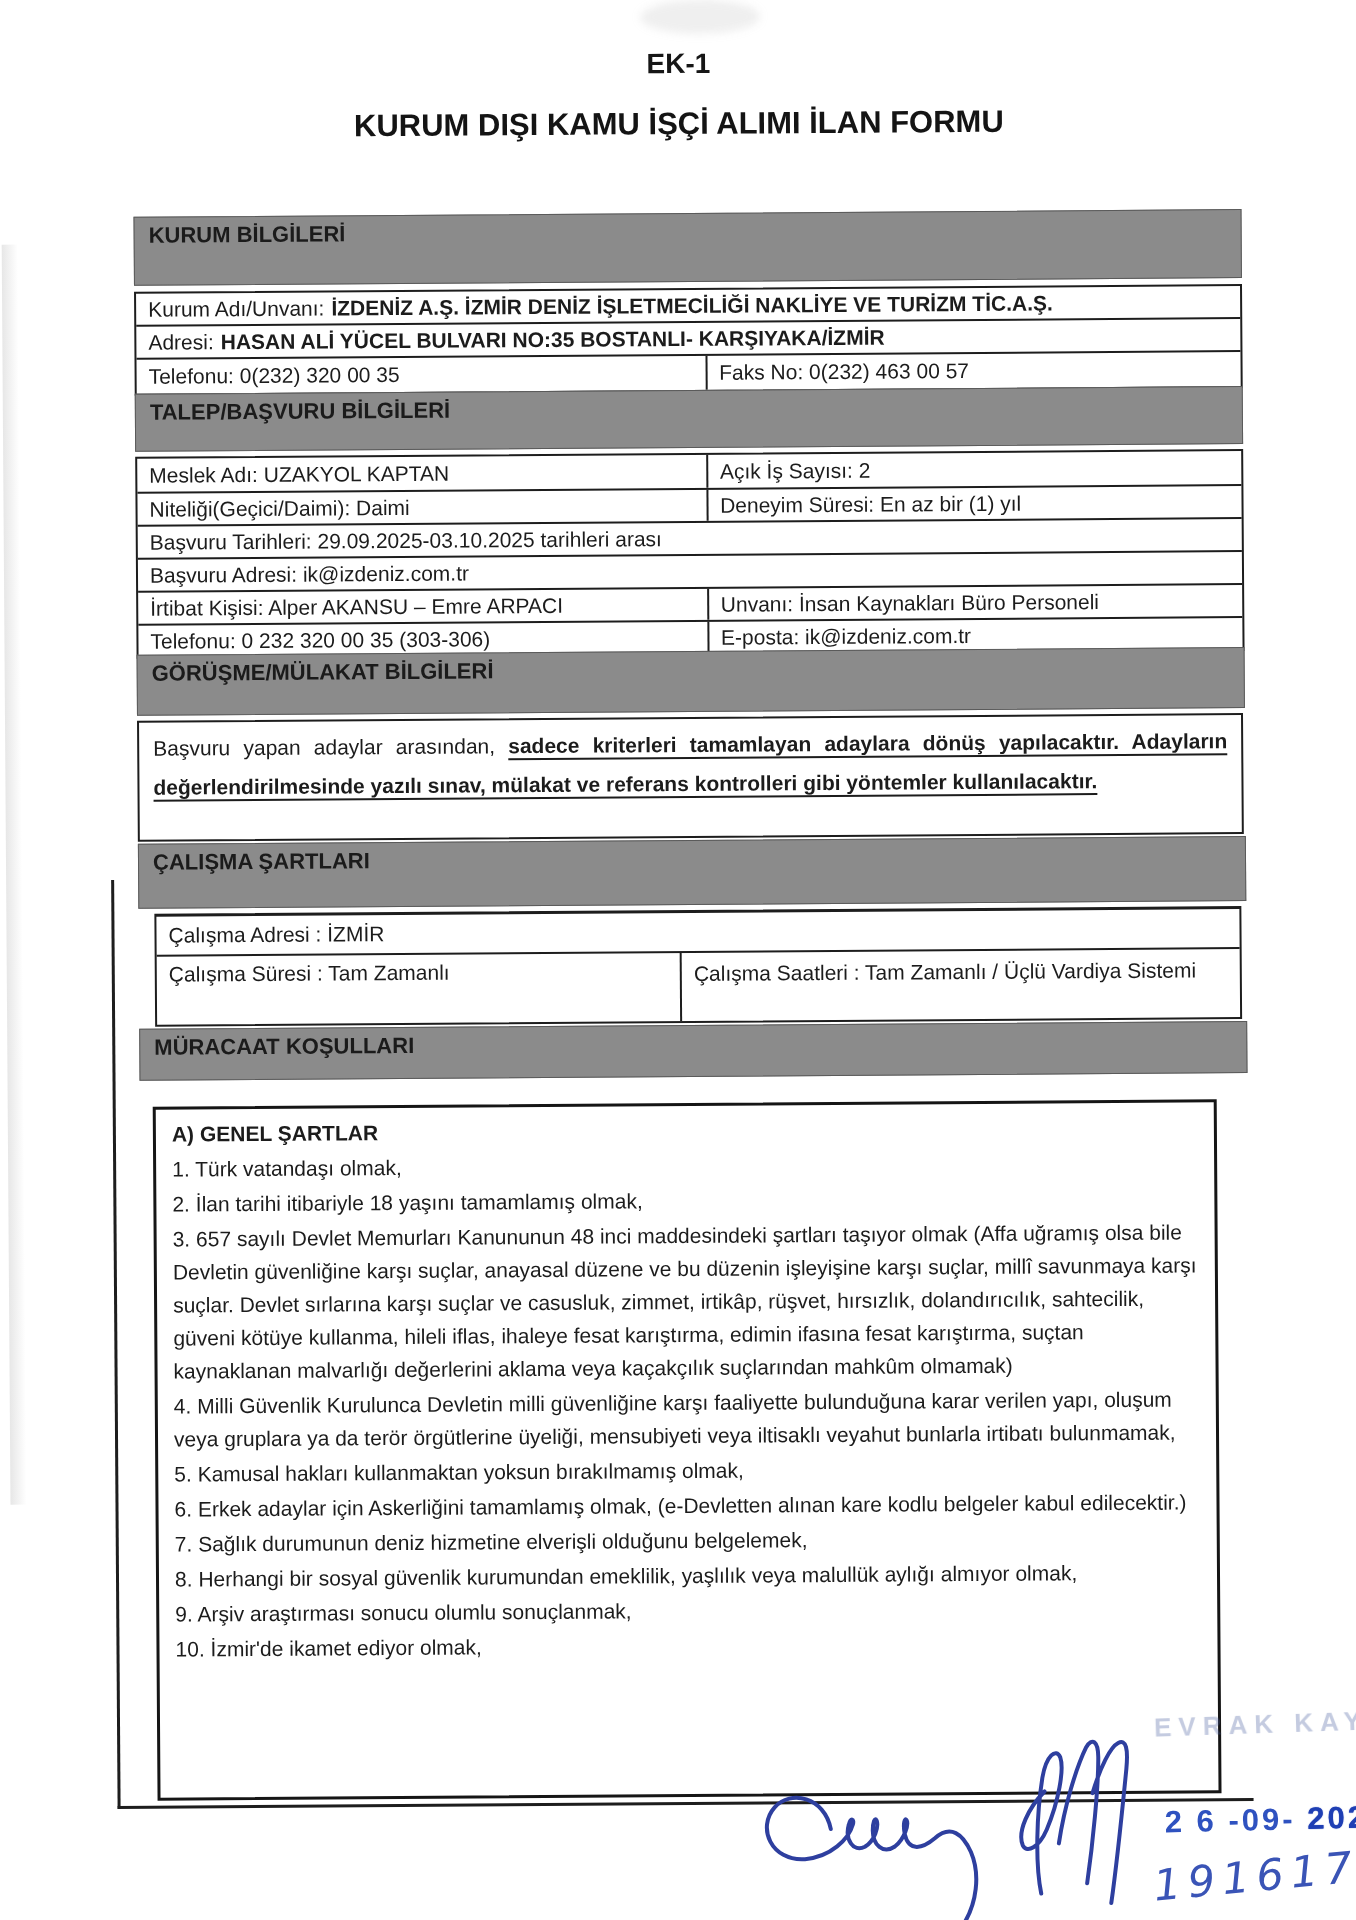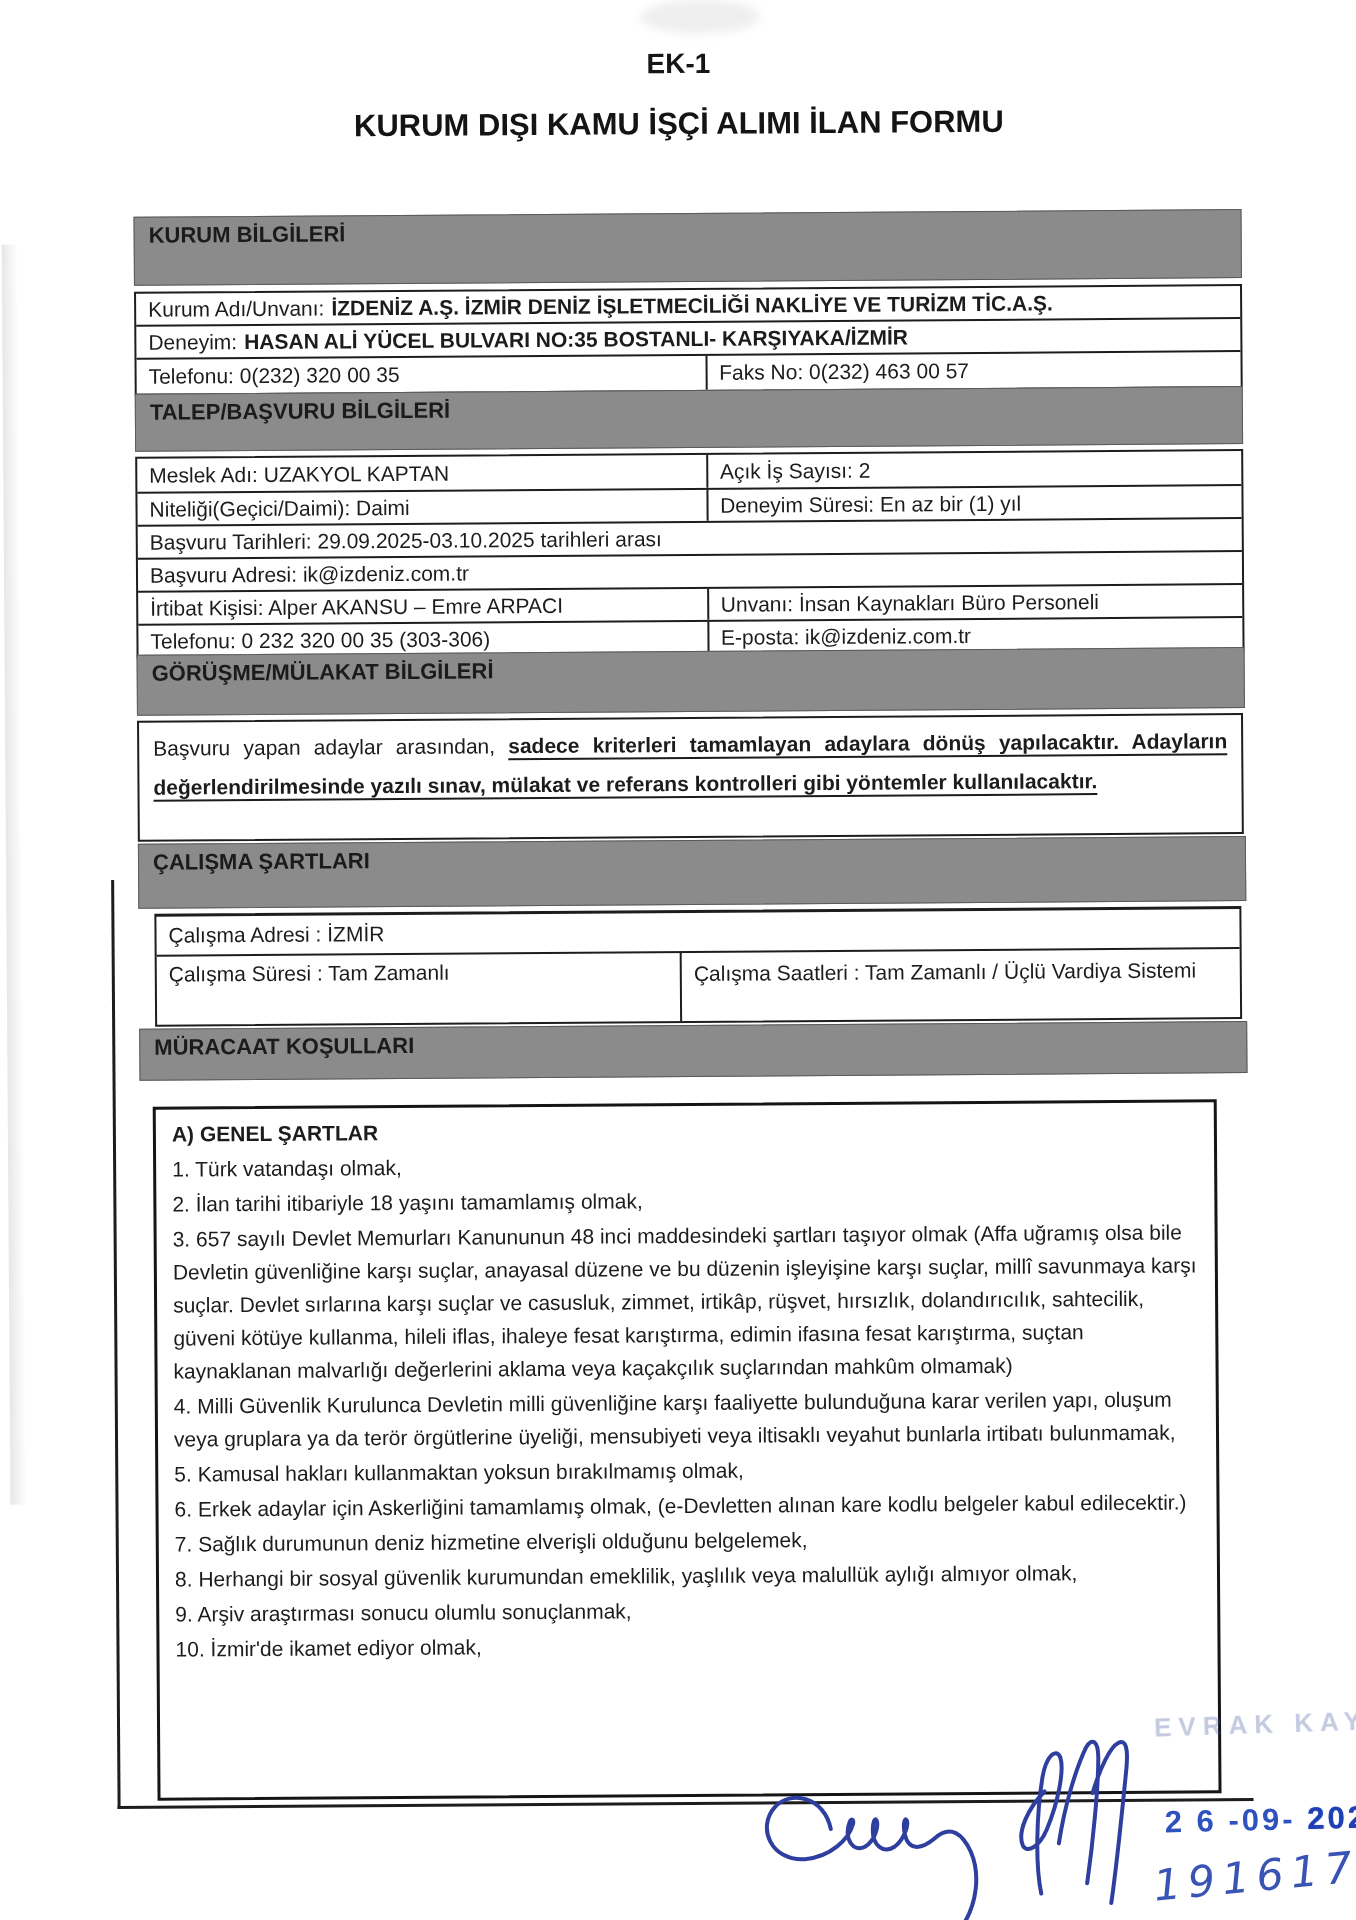--- a/index.html
+++ b/index.html
@@ -70,21 +70,21 @@
 
   <div class="abs tbl" style="left:132px;top:288px;width:1108px;">
     <div class="row" style="height:31px;">
       <div class="cell" style="width:100%;">
         <span class="lbl">Kurum Adı/Unvanı:</span>
         <span class="bold">İZDENİZ A.Ş. İZMİR DENİZ İŞLETMECİLİĞİ NAKLİYE VE TURİZM TİC.A.Ş.</span>
       </div>
     </div>
     <div class="row" style="height:33px;">
       <div class="cell" style="width:100%;">
-        <span class="lbl">Deneyim:</span>
+        <span class="lbl">Adresi:</span>
         <span class="bold">HASAN ALİ YÜCEL BULVARI NO:35 BOSTANLI- KARŞIYAKA/İZMİR</span>
       </div>
     </div>
     <div class="row" style="height:36px;">
       <div class="cell" style="width:51.5%;">Telefonu: 0(232) 320 00 35</div>
       <div class="cell right" style="width:48.5%;">Faks No: 0(232) 463 00 57</div>
     </div>
   </div>
 
   <div class="abs bar" style="left:132px;top:390px;width:1108px;height:58px;">TALEP/BAŞVURU BİLGİLERİ</div>

